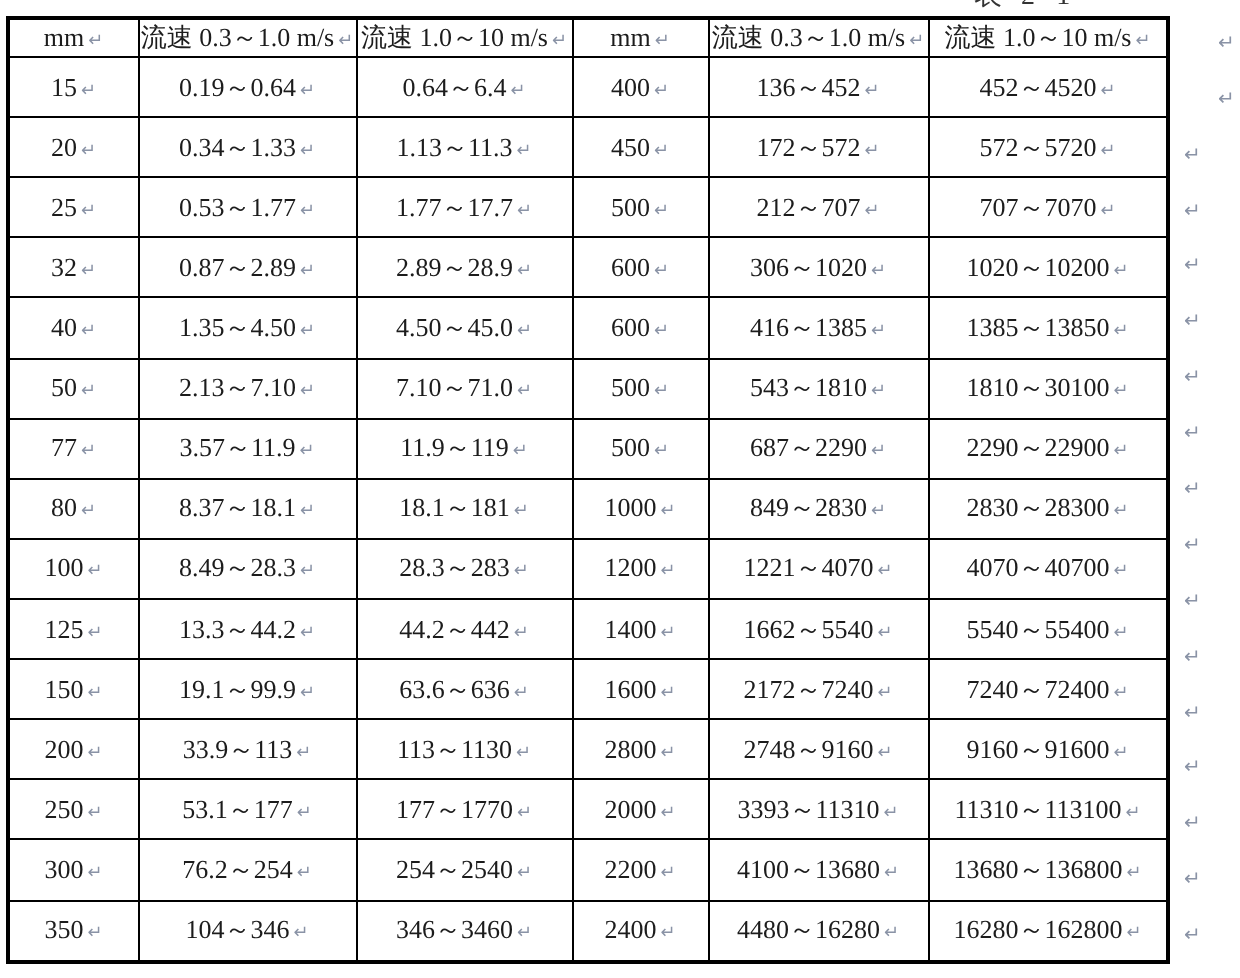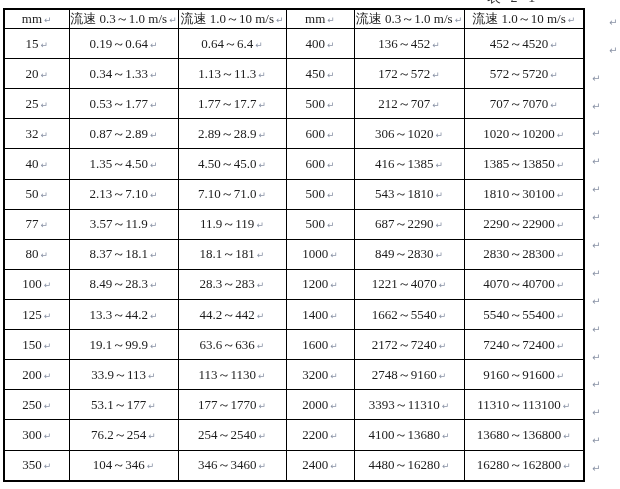--- a/index.html
+++ b/index.html
@@ -163,21 +163,21 @@
           <td><span>19.1～99.9</span><span class="wmark" style="color: rgb(138, 147, 166);">↵</span></td>
           <td><span>63.6～636</span><span class="wmark" style="color: rgb(138, 147, 166);">↵</span></td>
           <td><span>1600</span><span class="wmark" style="color: rgb(138, 147, 166);">↵</span></td>
           <td><span>2172～7240</span><span class="wmark" style="color: rgb(138, 147, 166);">↵</span></td>
           <td><span>7240～72400</span><span class="wmark" style="color: rgb(138, 147, 166);">↵</span></td>
         </tr>
         <tr>
           <td><span>200</span><span class="wmark" style="color: rgb(138, 147, 166);">↵</span></td>
           <td><span>33.9～113</span><span class="wmark" style="color: rgb(138, 147, 166);">↵</span></td>
           <td><span>113～1130</span><span class="wmark" style="color: rgb(138, 147, 166);">↵</span></td>
-          <td><span>3200</span><span class="wmark" style="color: rgb(138, 147, 166);">↵</span></td>
+          <td><span>2800</span><span class="wmark" style="color: rgb(138, 147, 166);">↵</span></td>
           <td><span>2748～9160</span><span class="wmark" style="color: rgb(138, 147, 166);">↵</span></td>
           <td><span>9160～91600</span><span class="wmark" style="color: rgb(138, 147, 166);">↵</span></td>
         </tr>
         <tr>
           <td><span>250</span><span class="wmark" style="color: rgb(138, 147, 166);">↵</span></td>
           <td><span>53.1～177</span><span class="wmark" style="color: rgb(138, 147, 166);">↵</span></td>
           <td><span>177～1770</span><span class="wmark" style="color: rgb(138, 147, 166);">↵</span></td>
           <td><span>2000</span><span class="wmark" style="color: rgb(138, 147, 166);">↵</span></td>
           <td><span>3393～11310</span><span class="wmark" style="color: rgb(138, 147, 166);">↵</span></td>
           <td><span>11310～113100</span><span class="wmark" style="color: rgb(138, 147, 166);">↵</span></td>

